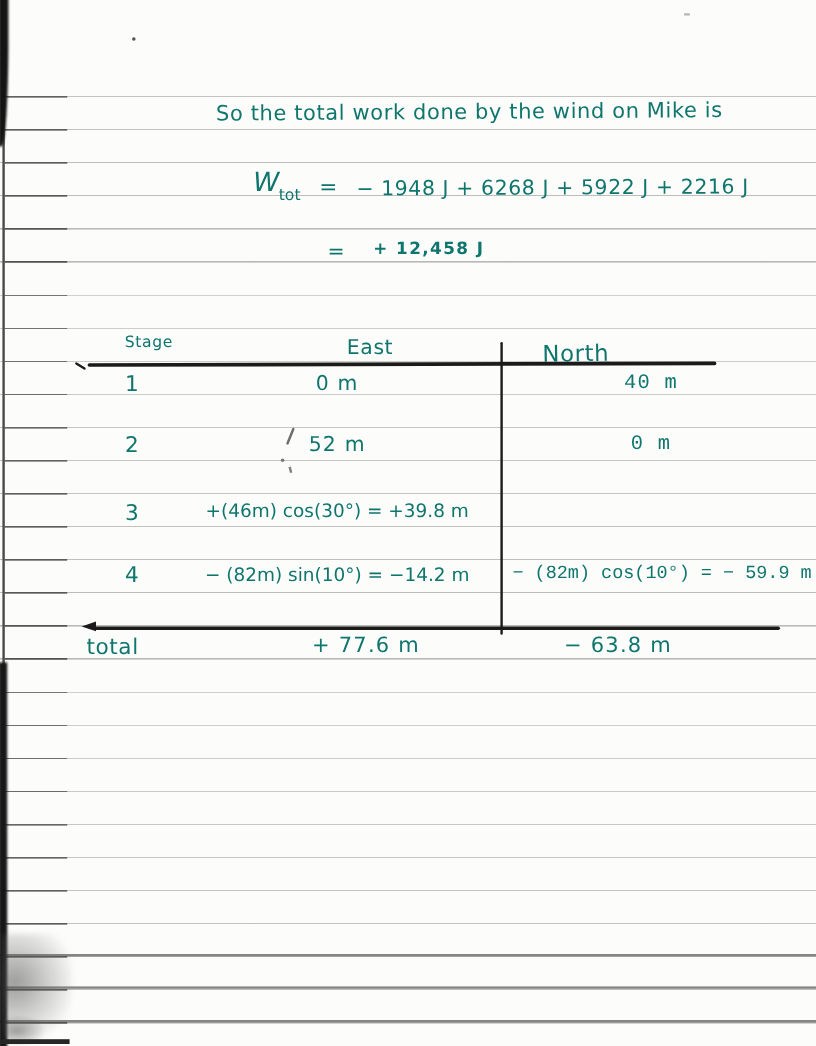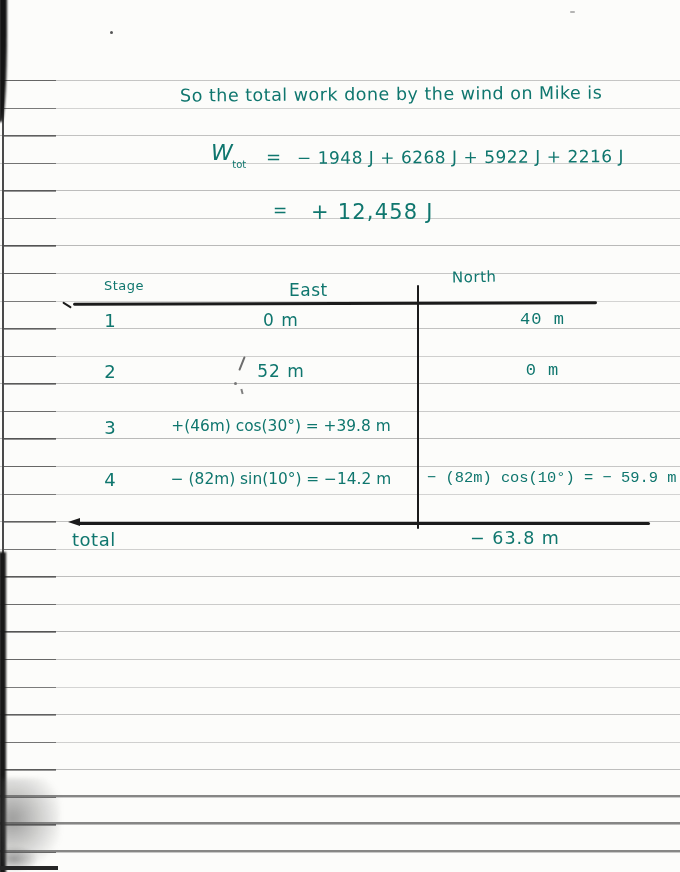--- a/index.html
+++ b/index.html
@@ -36,30 +36,30 @@
     background:radial-gradient(ellipse at 30% 50%, rgba(90,90,90,.5), transparent 72%);filter:blur(1px);}
   .speck-a{position:absolute;left:110px;top:31px;width:3px;height:3px;background:#555;border-radius:50%;}
   .speck-b{position:absolute;left:570px;top:11px;width:5px;height:2px;background:rgba(120,120,120,.55);border-radius:2px;}
   .scratch-1{position:absolute;left:241px;top:356px;width:2px;height:15px;background:#6d6d6d;transform:rotate(22deg);border-radius:1px;}
   .scratch-2{position:absolute;left:234px;top:382px;width:3px;height:3px;background:#777;border-radius:50%;}
   .scratch-3{position:absolute;left:241px;top:389px;width:2px;height:5px;background:#808080;transform:rotate(-15deg);}
   
   .hw{position:absolute;white-space:nowrap;letter-spacing:.5px;}
   .intro{left:180px;top:84px;font-size:17.5px;transform:rotate(-.4deg);}
   .eq-sym{left:211px;top:140px;font-size:22px;font-style:italic;}
-  .eq-sym sub{font-size:10px;font-style:normal;letter-spacing:0;position:relative;top:3px;left:-1px;}
+  .eq-sym sub{font-size:13px;font-style:normal;letter-spacing:0;position:relative;top:3px;left:-1px;}
   .eq1-eq{left:266px;top:146px;font-size:18px;}
   .eq1-terms{left:297px;top:147px;font-size:17px;transform:rotate(-.3deg);}
   .eq2-eq{left:273px;top:200px;font-size:17px;}
-  .eq2-val{left:311px;top:200px;font-size:21px;letter-spacing:1.2px;}
+  .eq2-val{left:311px;top:200px;font-size:14px;letter-spacing:1.2px;font-weight:bold;}
   
   .t-span{left:278px;top:250px;width:160px;text-align:center;font-size:17px;}
   .t-stage{left:104px;top:278px;font-size:13px;}
   .t-east{left:289px;top:280px;font-size:17px;}
-  .t-north{left:452px;top:268px;font-size:15px;transform:rotate(-1deg);}
+  .t-north{left:452px;top:284px;font-size:19px;transform:rotate(-1deg);text-decoration:underline;}
   .hline-top{position:absolute;left:73px;top:302px;width:524px;height:2.6px;background:#1b1b1b;border-radius:2px;transform:rotate(-.15deg);}
   .hline-tick{position:absolute;left:62px;top:304px;width:10px;height:2px;background:#1b1b1b;transform:rotate(32deg);border-radius:1px;}
   .vline{position:absolute;left:417px;top:285px;width:2.2px;height:244px;background:#1b1b1b;border-radius:1px;}
   .hline-bot{position:absolute;left:78px;top:522px;width:572px;height:2.6px;background:#1b1b1b;border-radius:2px;}
   .arrow-left{position:absolute;left:68px;top:518px;width:0;height:0;
     border-top:4.5px solid transparent;border-bottom:4.5px solid transparent;border-right:12px solid #1b1b1b;}
   .cell{position:absolute;text-align:center;font-size:15.4px;white-space:nowrap;}
   .c-stage{left:93px;width:34px;font-size:18px;}
   .c-east{left:148px;width:266px;}
   .c-north{left:427px;width:231px;font-family:Liberation Mono, monospace;}
@@ -119,15 +119,16 @@
   <div class="cell c-north big r2">0 m</div>
 
   <div class="cell c-stage r3">3</div>
   <div class="cell c-east r3">+(46m) cos(30°) = +39.8 m</div>
 
   <div class="cell c-stage r4">4</div>
   <div class="cell c-east r4">− (82m) sin(10°) = −14.2 m</div>
   <div class="cell c-north r4">− (82m) cos(10°) = − 59.9 m</div>
 
   <div class="hw t-total-label">total</div>
+  <div class="hw t-total-east">+ 77.6 m</div>
   <div class="hw t-total-north">− 63.8 m</div>
 
 </div>
 
 </body></html>

